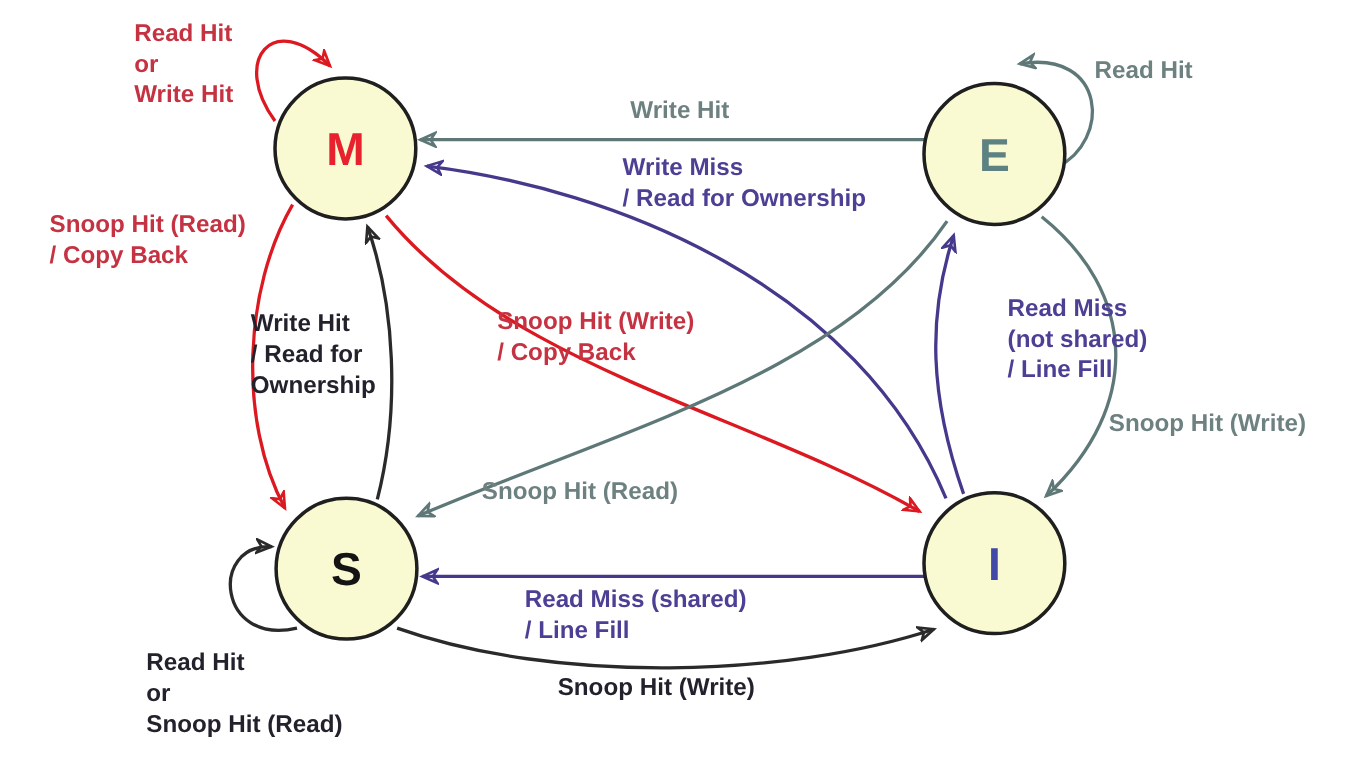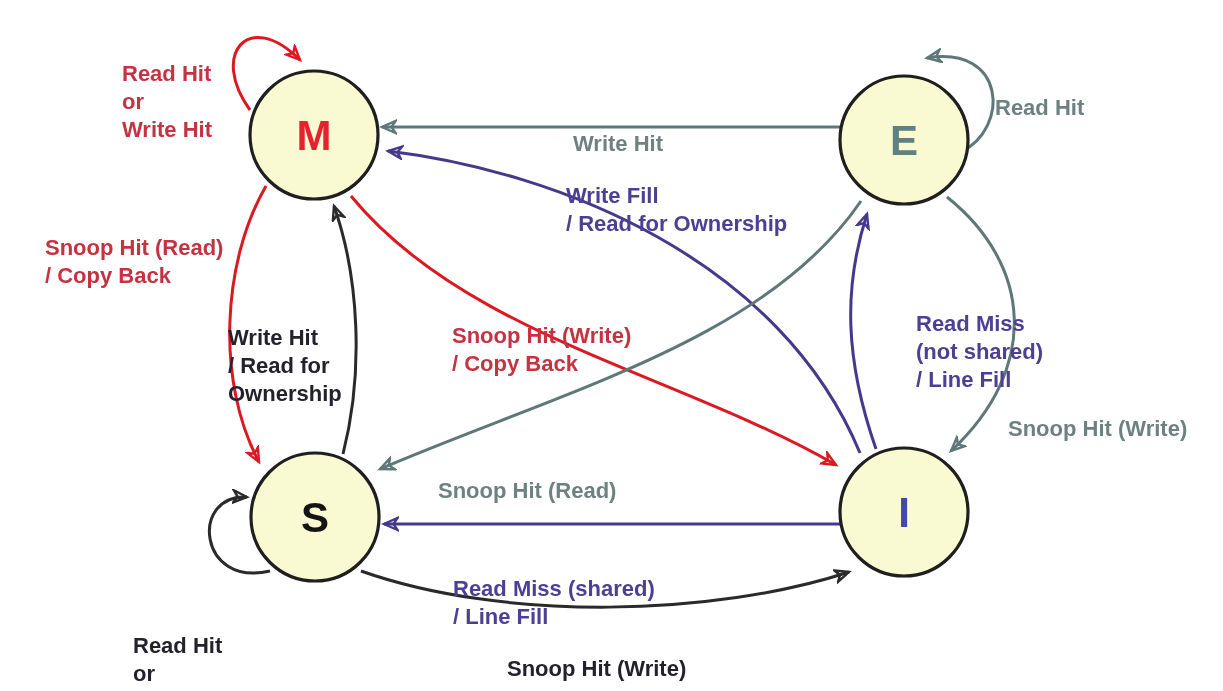--- a/index.html
+++ b/index.html
@@ -20,21 +20,20 @@
   .e-purple{stroke:var(--purple);} .e-black{stroke:var(--black);}
   .mk{fill:none;stroke-width:2.4px;}
   .mk-red{stroke:var(--red);} .mk-slate{stroke:var(--slate);}
   .mk-purple{stroke:var(--purple);} .mk-black{stroke:var(--black);}
   .label{
     position:absolute;
     font-weight:bold;
     font-size:22px;
     line-height:28px;
     white-space:pre-line;
-    margin-top:44px;
   }
   .t-red{color:var(--red-text);} .t-slate{color:var(--slate-text);}
   .t-purple{color:var(--purple-text);} .t-black{color:var(--black-text);}
 </style>
 </head>
 <body>
 
 <div class="stage">
 
   <svg width="1223" height="691" viewBox="0 0 1223 691">
@@ -81,30 +80,30 @@
   </svg>
 
   <div class="label t-red" style="left:122px;top:16px;">Read Hit
 or
 Write Hit</div>
   <div class="label t-slate" style="left:995px;top:50px;">Read Hit</div>
   <div class="label t-black" style="left:133px;top:588px;">Read Hit
 or
 Snoop Hit (Read)</div>
   <div class="label t-slate" style="left:573px;top:86px;">Write Hit</div>
-  <div class="label t-purple" style="left:566px;top:138px;">Write Fill
+  <div class="label t-purple" style="left:566px;top:138px;">Write Miss
 / Read for Ownership</div>
   <div class="label t-red" style="left:45px;top:190px;">Snoop Hit (Read)
 / Copy Back</div>
   <div class="label t-black" style="left:228px;top:280px;">Write Hit
 / Read for
 Ownership</div>
   <div class="label t-red" style="left:452px;top:278px;">Snoop Hit (Write)
 / Copy Back</div>
   <div class="label t-slate" style="left:438px;top:433px;">Snoop Hit (Read)</div>
   <div class="label t-purple" style="left:916px;top:266px;">Read Miss
 (not shared)
 / Line Fill</div>
   <div class="label t-slate" style="left:1008px;top:371px;">Snoop Hit (Write)</div>
-  <div class="label t-purple" style="left:453px;top:531px;">Read Miss (shared)
+  <div class="label t-purple" style="left:477px;top:531px;">Read Miss (shared)
 / Line Fill</div>
   <div class="label t-black" style="left:507px;top:611px;">Snoop Hit (Write)</div>
 </div>
 
 </body></html>

